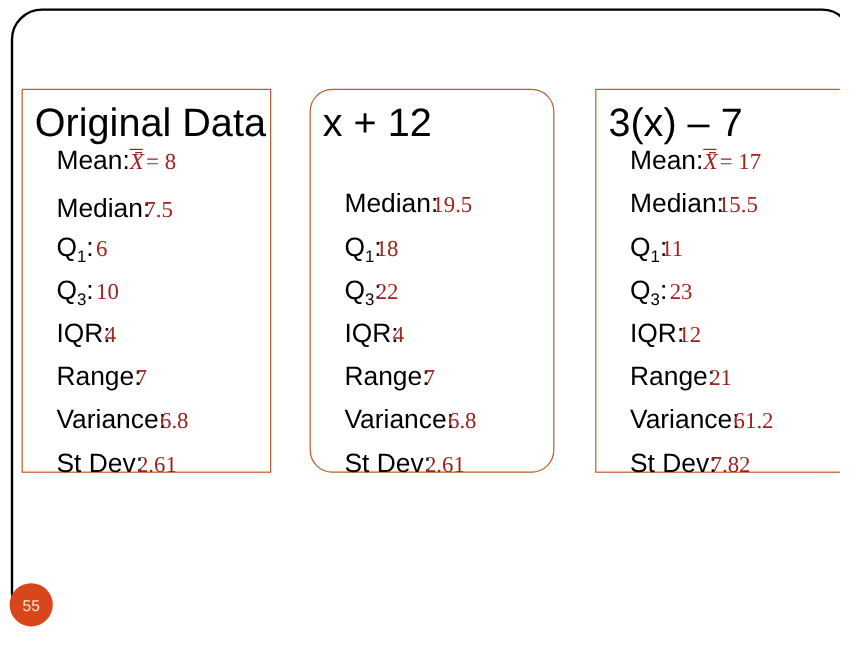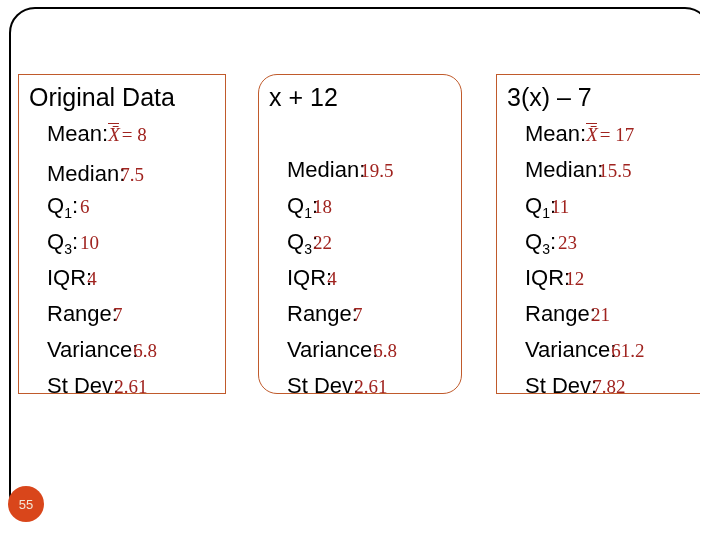--- a/index.html
+++ b/index.html
@@ -79,21 +79,21 @@
     transform-origin: left center;
   }
 
   
   .lvl1 {
     left: 7px;
     font-size: 25px;
     color: #000000;
   }
   .lvl1 .bullet { font-size: 15px; padding-right: 3px; position: relative; top: -4px; }
-  .lvl1 .label  { font-size: 25px; }
+  .lvl1 .label  { font-size: 33px; }
 
   
   .lvl2 {
     left: 26px;
     font-size: 22px;
     color: #000000;
   }
   .lvl2 .bullet { font-size: 13px; padding-right: 2px; position: relative; top: -4px; }
   .lvl2 .label  { font-size: 22px; color: #000000; }
 

